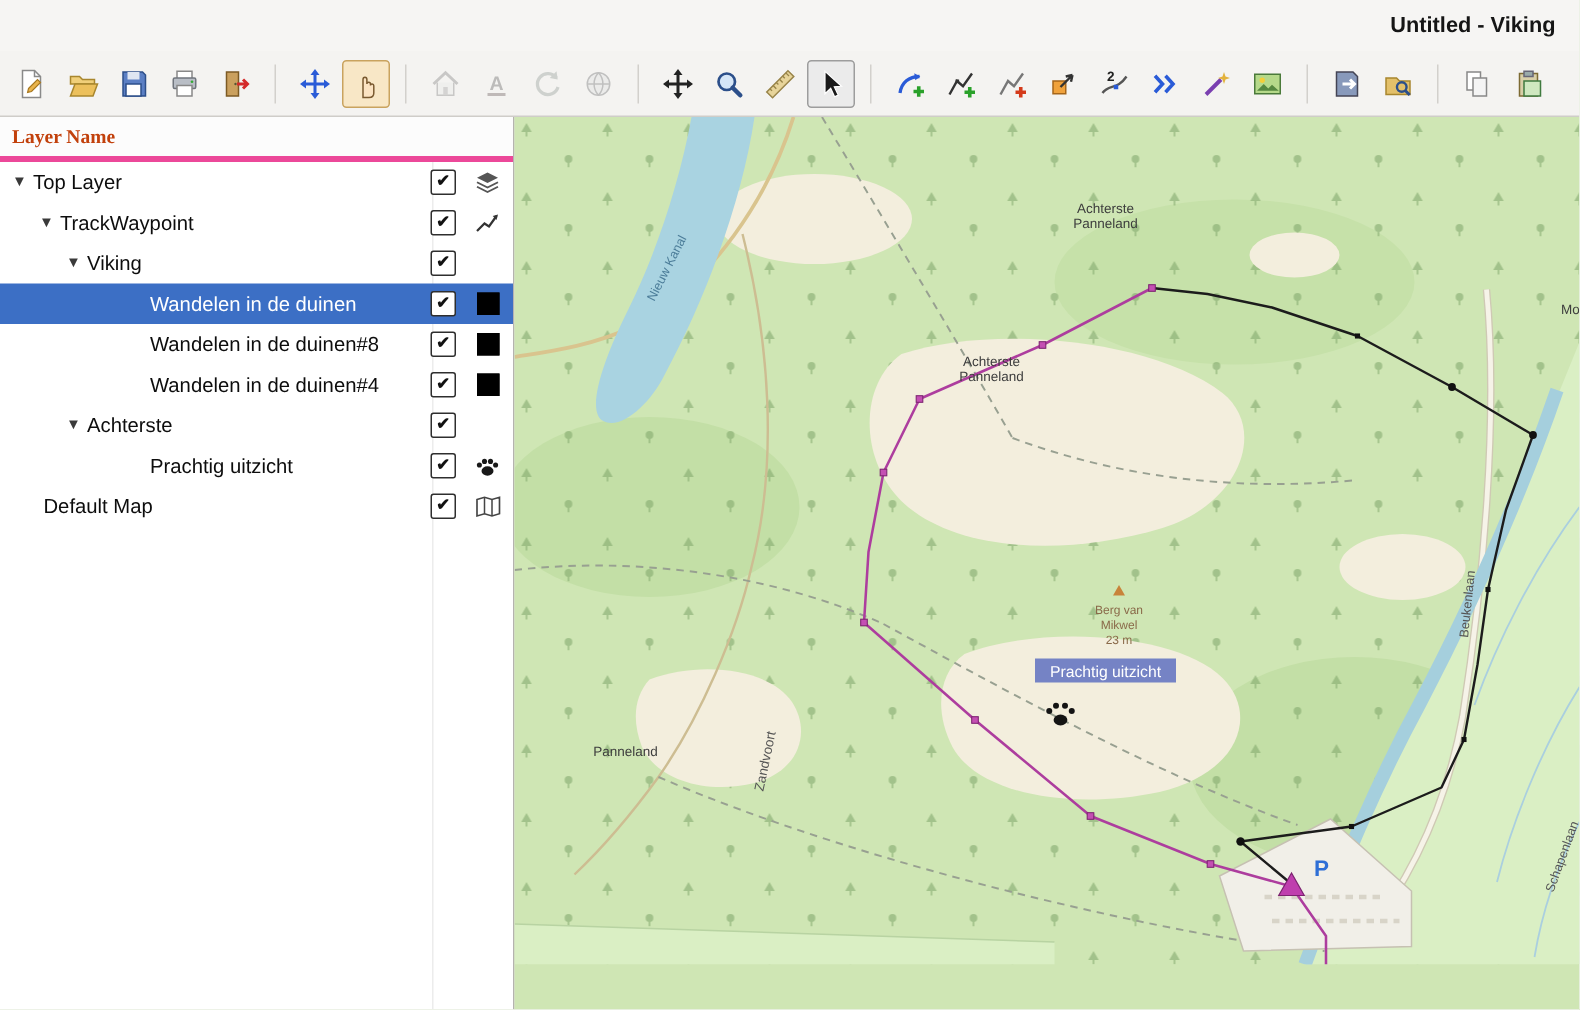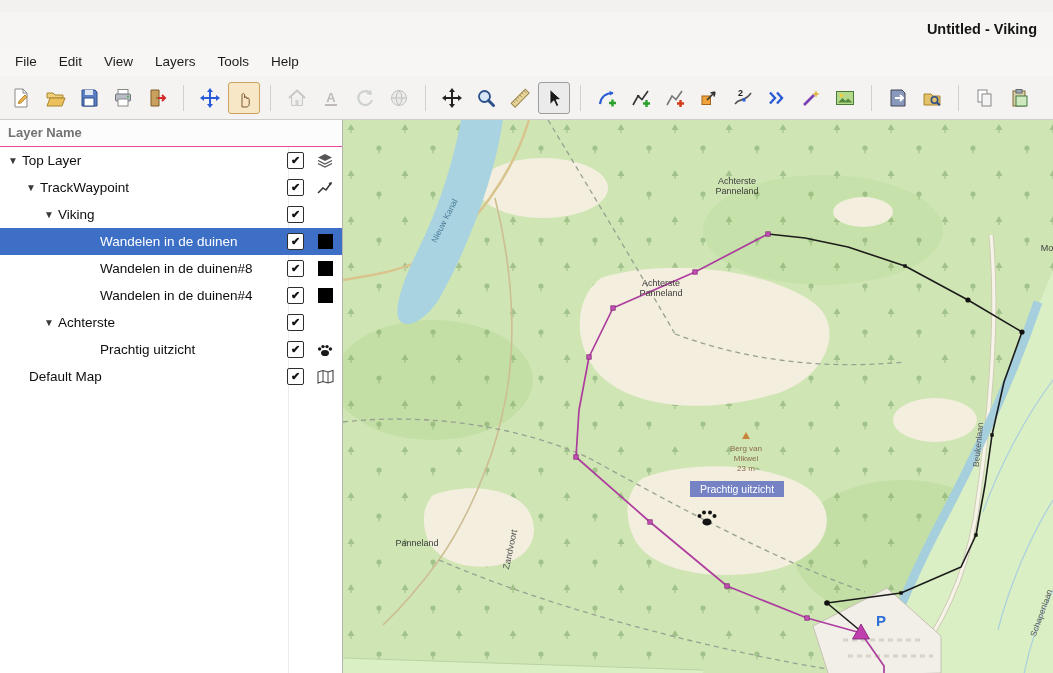--- a/index.html
+++ b/index.html
@@ -1,30 +1,30 @@
 <!DOCTYPE html>
 <html><head>
 <meta charset="utf-8">
 <style>
   html,body{margin:0;padding:0;background:#f2f1ef;font-family:"Liberation Sans",sans-serif;}
   .window{width:1053px;height:673px;display:flex;flex-direction:column;overflow:hidden;background:#f2f1ef;}
-  .titlebar{height:34px;background:#f6f5f3;display:flex;align-items:center;justify-content:flex-end;padding-right:16px;flex:0 0 auto;margin-top:12px;}
+  .titlebar{height:34px;background:#f6f5f3;display:flex;align-items:center;justify-content:flex-end;padding-right:16px;flex:0 0 auto;}
   .title{font-weight:bold;font-size:14.5px;color:#151515;}
   .menubar{height:30px;background:#f7f6f4;display:flex;align-items:center;padding-left:4px;flex:0 0 auto;}
   .menu-item{padding:4px 11px;font-size:13.5px;color:#1c1c1c;cursor:default;}
   .toolbar{height:43px;background:#f4f3f1;border-bottom:1px solid #cfcdc9;display:flex;align-items:center;padding:0 5px;gap:2px;flex:0 0 auto;}
   .tbtn{width:32px;height:32px;background:transparent;border:1px solid transparent;display:flex;align-items:center;justify-content:center;padding:0;cursor:pointer;}
   .tbtn.pressed-warm{background:#f8e7c6;border:1px solid #c9a35f;border-radius:3px;}
   .tbtn.pressed-cool{background:#ebebeb;border:1px solid #9d9d9d;border-radius:3px;}
   .tbtn.disabled{opacity:.35;filter:grayscale(.9);}
   .sep{width:1px;height:26px;background:#d2d0cc;margin:0 8px;flex:0 0 auto;}
   .content{flex:1;display:flex;min-height:0;}
   .layers-panel{width:343px;flex:0 0 343px;background:#ffffff;position:relative;border-right:1px solid #b5b3af;box-sizing:border-box;}
   .col-line{position:absolute;left:288px;top:0;bottom:0;width:1px;background:#ececec;}
-  .panel-header{height:26px;line-height:26px;padding-left:8px;font-weight:bold;color:#737373;font-size:13px;border-bottom:1px solid #ec4899;background:#fcfcfc;position:relative;z-index:1;}
+  .panel-header{height:26px;line-height:26px;padding-left:8px;font-weight:bold;color:#c2410c;font-size:13px;border-bottom:4px solid #ec4899;background:#fcfcfc;position:relative;z-index:1;font-family:Liberation Serif, serif;}
   .tree{position:relative;z-index:1;}
   .row{height:27px;display:flex;align-items:center;font-size:13.5px;color:#0d0d0d;padding-right:5px;box-sizing:border-box;cursor:default;}
   .row.selected{background:#3c6fc5;color:#ffffff;}
   .arrow{flex:0 0 18px;width:18px;font-size:10px;color:#3a3a3a;text-align:center;}
   .row-label{white-space:nowrap;text-align:center;}
   .spacer{flex:1;}
   .checkbox{flex:0 0 15px;width:15px;height:15px;border:1.5px solid #2e2e2e;border-radius:2px;background:#fff;color:#111;font-size:11px;font-weight:bold;line-height:14px;text-align:center;margin-right:9px;}
   .icon-slot{flex:0 0 24px;width:24px;display:flex;justify-content:center;align-items:center;}
   .swatch{width:13px;height:13px;background:#000;border:1px solid #000;}
   .d0{padding-left:4px}.d1{padding-left:22px}.d2{padding-left:40px}.d3{padding-left:100px}.dmap{padding-left:29px}
@@ -33,28 +33,20 @@
 </style>
 </head>
 <body>
 
 <div class="window">
 
   <div class="titlebar">
     <span class="title">Untitled - Viking</span>
   </div>
 
-  <div class="menubar">
-    <span class="menu-item">File</span>
-    <span class="menu-item">Edit</span>
-    <span class="menu-item">View</span>
-    <span class="menu-item">Layers</span>
-    <span class="menu-item">Tools</span>
-    <span class="menu-item">Help</span>
-  </div>
 
   <div class="toolbar">
     <button class="tbtn" title="new">
       <svg viewBox="0 0 22 22" width="22" height="22">
           <path d="M5,2 h8 l4,4 v14 h-12 z" fill="#fff" stroke="#8a8a8a"></path>
           <path d="M13,2 v4 h4" fill="none" stroke="#8a8a8a"></path>
           <path d="M9,14 l6,-6 2,2 -6,6 -2.6,.6 z" fill="#e9b44c" stroke="#a87820" stroke-width=".8"></path>
         </svg>
     </button>
     <button class="tbtn" title="open">

